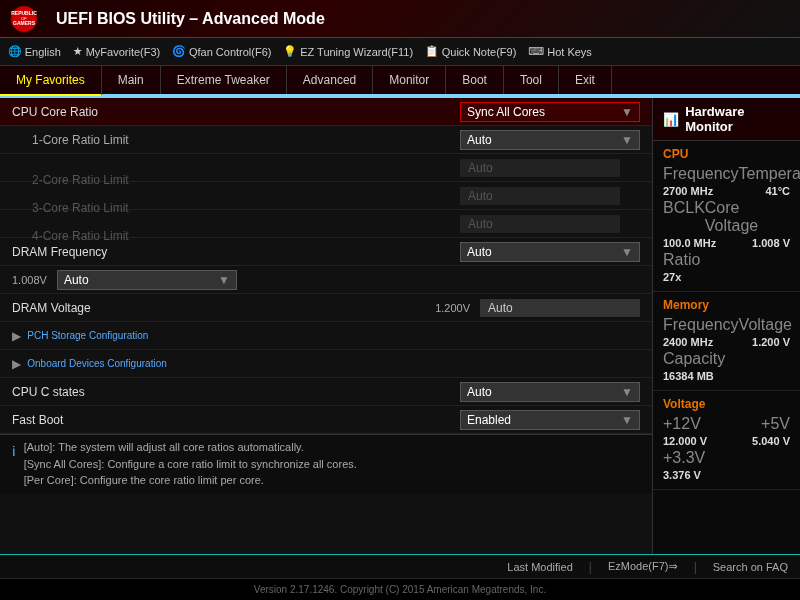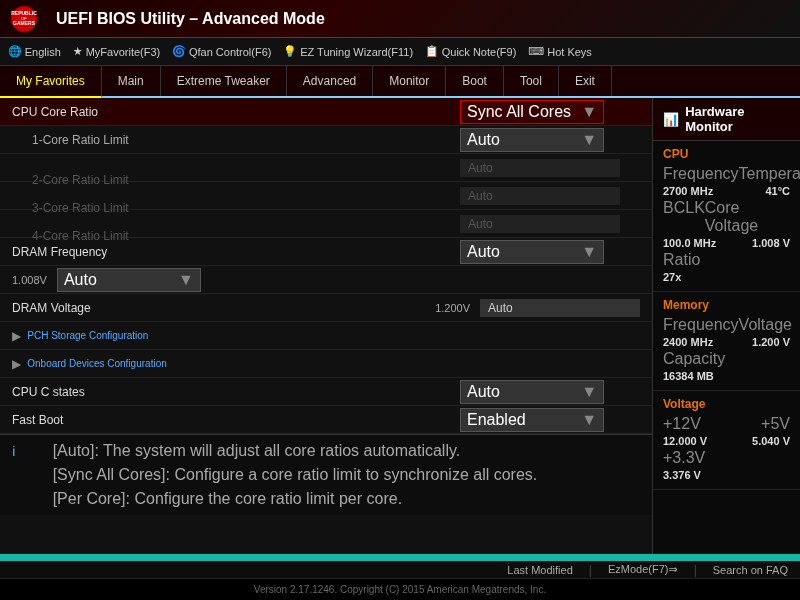--- a/index.html
+++ b/index.html
@@ -62,21 +62,21 @@
       gap: 3px;
       cursor: pointer;
     }
 
     
     .nav {
       background: #1a0000;
       display: flex;
       align-items: stretch;
       height: 32px;
-      border-bottom: 2px solid #7dd3fc;
+      border-bottom: 4px solid #7dd3fc;
     }
     .nav-item {
       padding: 0 16px;
       display: flex;
       align-items: center;
       color: #ccc;
       font-size: 12px;
       cursor: pointer;
       border-right: 1px solid #333;
     }
@@ -127,22 +127,22 @@
       font-size: 12px;
       min-width: 160px;
       display: inline-block;
     }
     .row-value-text.dimmed { color: #555; background: #222; }
     .dropdown {
       background: #333;
       color: #fff;
       border: 1px solid #555;
       padding: 2px 6px;
-      font-size: 16px;
-      width: 144px;
+      font-size: 12px;
+      width: 180px;
       display: flex;
       align-items: center;
       justify-content: space-between;
       cursor: pointer;
     }
     .dropdown.active-dd { background: #3a0000; border-color: #c00; color: #fff; }
     .dropdown-arrow { color: #888; }
 
     .mini-value {
       color: #aaa;
@@ -161,21 +161,21 @@
     .info-bar {
       background: #0d0d0d;
       padding: 4px 12px;
       min-height: 58px;
       border-top: 1px solid #333;
       display: flex;
       align-items: flex-start;
       gap: 8px;
     }
     .info-icon { color: #5af; font-size: 14px; margin-top: 2px; }
-    .info-text { color: #aaa; font-size: 16px; line-height: 1.5; margin-left: 29px; }
+    .info-text { color: #aaa; font-size: 11px; line-height: 1.5; }
 
     
     .right-panel {
       width: 148px;
       background: #0a0a0a;
       border-left: 1px solid #333;
       padding: 0;
       overflow: hidden;
     }
     .right-panel-header {
@@ -209,21 +209,21 @@
 
     
     .status-bar {
       background: #0d0d0d;
       height: 24px;
       display: flex;
       align-items: center;
       justify-content: flex-end;
       padding: 0 12px;
       gap: 16px;
-      border-top: 7px solid #14b8a6;
+      border-top: 1px solid #14b8a6;
     }
     .status-item {
       color: #aaa;
       font-size: 11px;
       cursor: pointer;
     }
     .status-divider { color: #444; }
 
     
     .footer {

